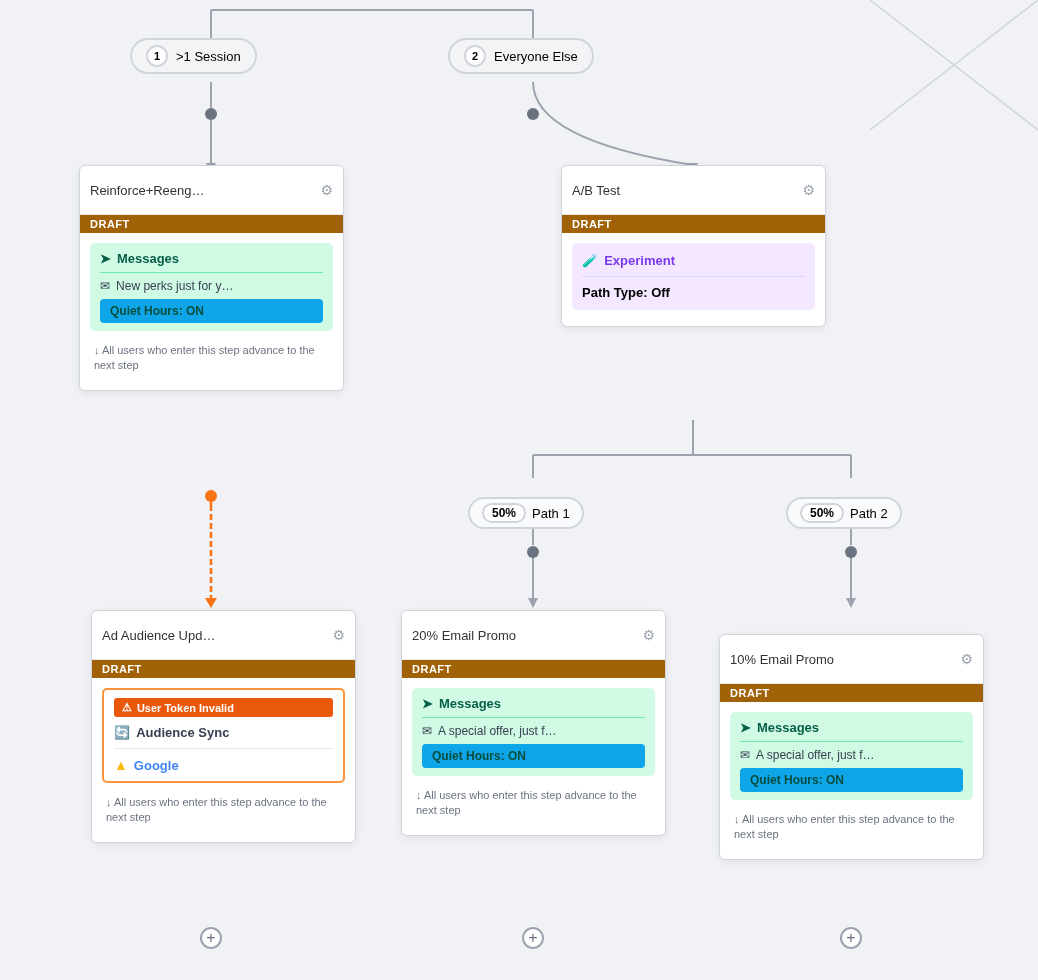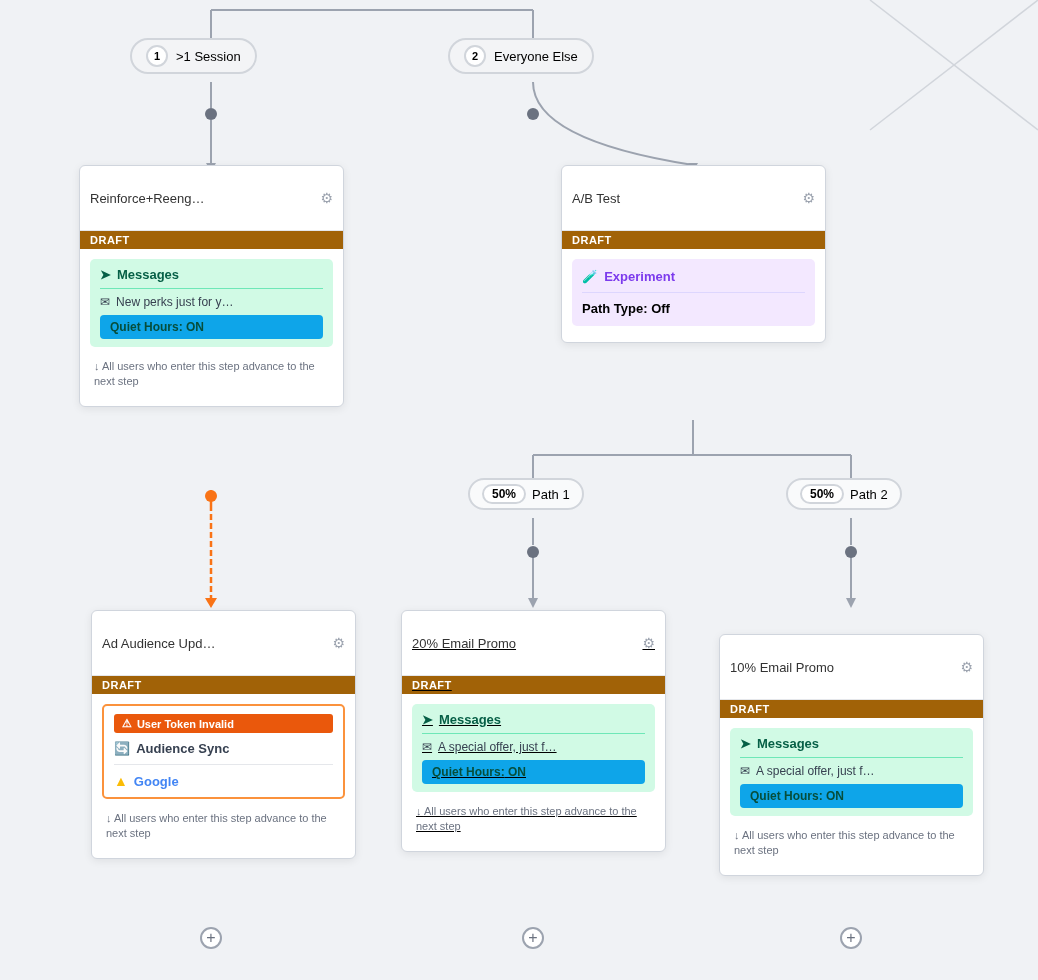--- a/index.html
+++ b/index.html
@@ -29,21 +29,21 @@
       background: #fff;
       border-radius: 6px;
       border: 1.5px solid #d0d5dd;
       width: 265px;
       box-shadow: 0 2px 8px rgba(0,0,0,0.08);
     }
     .node-header {
       display: flex;
       align-items: center;
       justify-content: space-between;
-      padding: 24px 10px;
+      padding: 16px 10px;
       font-size: 13px;
       font-weight: 500;
       color: #333;
       border-bottom: 1px solid #e5e7eb;
     }
     .node-header .gear-icon {
       color: #9ca3af;
       font-size: 14px;
       cursor: pointer;
     }
@@ -169,20 +169,21 @@
       display: flex;
       align-items: center;
       background: #f9fafb;
       border: 2px solid #d1d5db;
       border-radius: 20px;
       padding: 4px 12px;
       font-size: 13px;
       font-weight: 500;
       gap: 6px;
       white-space: nowrap;
+      margin-top: 19px;
     }
     .path-pill .pct {
       background: #fff;
       border: 2px solid #d1d5db;
       border-radius: 12px;
       padding: 1px 8px;
       font-size: 12px;
       font-weight: 700;
     }
     
@@ -382,21 +383,21 @@
   </div>
 
   <div class="path-pill" style="left:786px; top:478px;">
     <div class="pct">50%</div>
     <span>Path 2</span>
   </div>
 
   <div class="connector-dot" style="left:527px; top:546px;"></div>
   <div class="connector-dot" style="left:845px; top:546px;"></div>
 
-  <div class="node-card" style="left:401px; top:610px;text-decoration:underline;">
+  <div class="node-card" style="left:401px; top:610px;">
     <div class="node-header">
       <span>20% Email Promo</span>
       <span class="gear-icon">⚙</span>
     </div>
     <div class="draft-badge">DRAFT</div>
     <div class="node-body">
       <div class="messages-block">
         <div class="messages-title">
           <span style="color:#065f46;">➤</span>
           <span>Messages</span>

